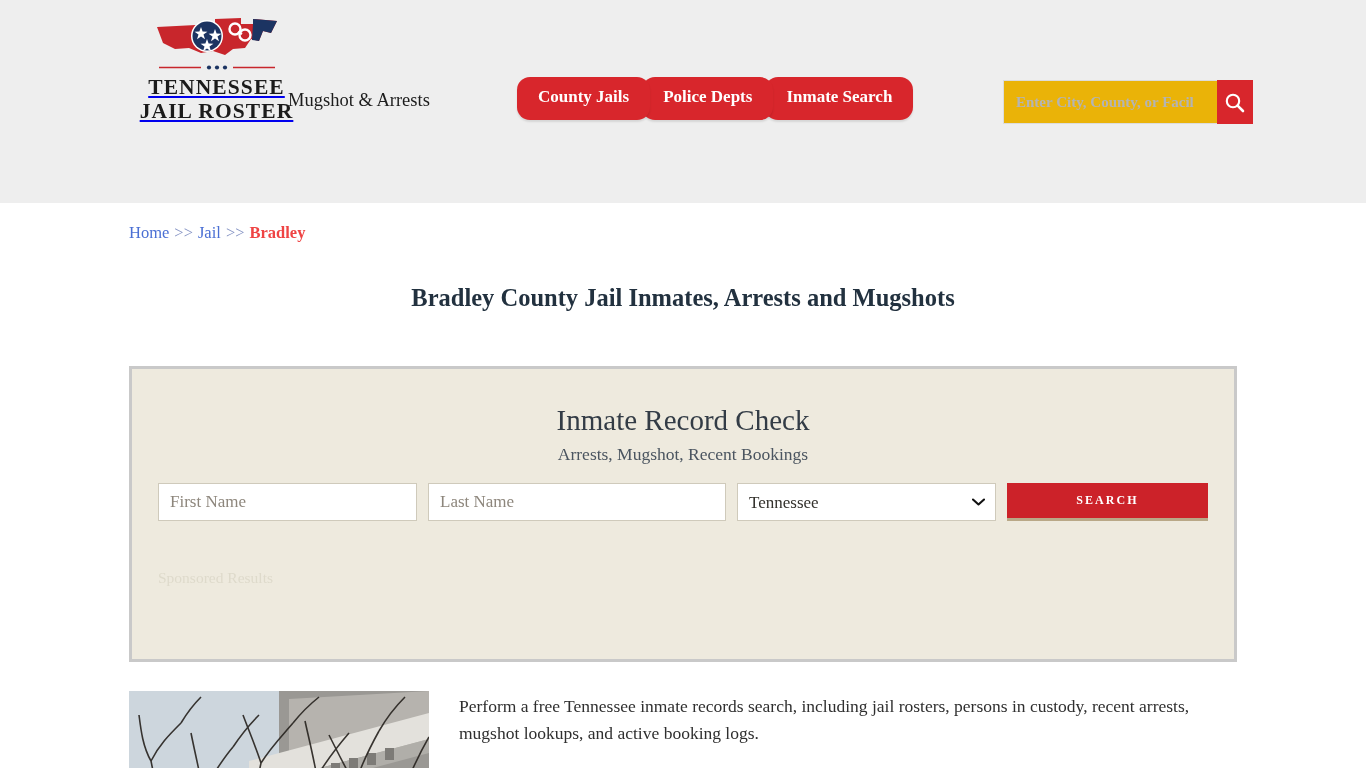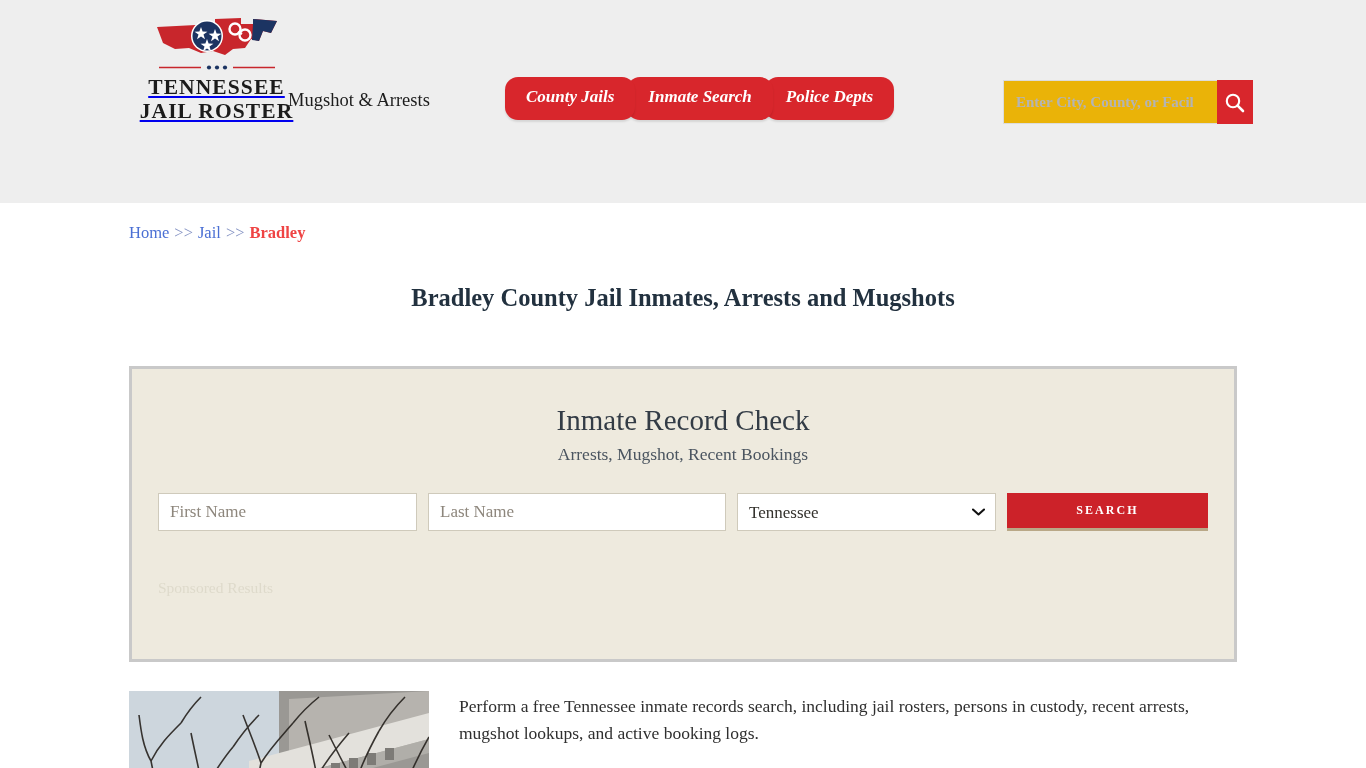--- a/index.html
+++ b/index.html
@@ -57,25 +57,24 @@
     position: absolute;
     left: 175px;
     top: 90px;
     font-size: 18.5px;
     color: #1d1d1d;
     white-space: nowrap;
   }
 
   .mainnav {
     position: absolute;
-    left: 392px;
+    left: 404px;
     top: 77px;
     display: flex;
     align-items: flex-start;
-    font-style: italic;
   }
   .navbtn {
     position: relative;
     background: #d8262c;
     color: #ffffff;
     font-size: 17px;
     font-weight: bold;
     padding: 10px 21px 13px 21px;
     border-radius: 13px;
     text-decoration: none;
@@ -167,21 +166,21 @@
   }
   .panel-sub {
     text-align: center;
     font-size: 17.5px;
     color: #4b5560;
     margin-top: 7px;
   }
   .form-row {
     display: flex;
     align-items: center;
-    margin-top: 28px;
+    margin-top: 18px;
     gap: 11px;
   }
   .fld {
     height: 38px;
     border: 1px solid #cfcabb;
     background: #ffffff;
     font-family: "Liberation Serif", "DejaVu Serif", serif;
     font-size: 17px;
     color: #33312c;
     padding: 0 11px;
@@ -277,22 +276,22 @@
       <div class="brand-name">
         <div>TENNESSEE</div>
         <div>JAIL ROSTER</div>
       </div>
     </a>
 
     <div class="tagline">Mugshot &amp; Arrests</div>
 
     <nav class="mainnav">
       <a class="navbtn" href="#">County Jails</a>
+      <a class="navbtn" href="#">Police Depts</a>
       <a class="navbtn" href="#">Inmate Search</a>
-      <a class="navbtn" href="#">Police Depts</a>
     </nav>
 
     <form class="header-search">
       <input type="text" placeholder="Enter City, County, or Facil" style="">
       <button type="submit" class="search-go">
         <svg width="21" height="21" viewBox="0 0 21 21">
           <circle cx="9" cy="9" r="6.2" fill="none" stroke="#ffffff" stroke-width="2.1"></circle>
           <line x1="13.6" y1="13.6" x2="19" y2="19" stroke="#ffffff" stroke-width="2.6" stroke-linecap="round"></line>
         </svg>
       </button>

